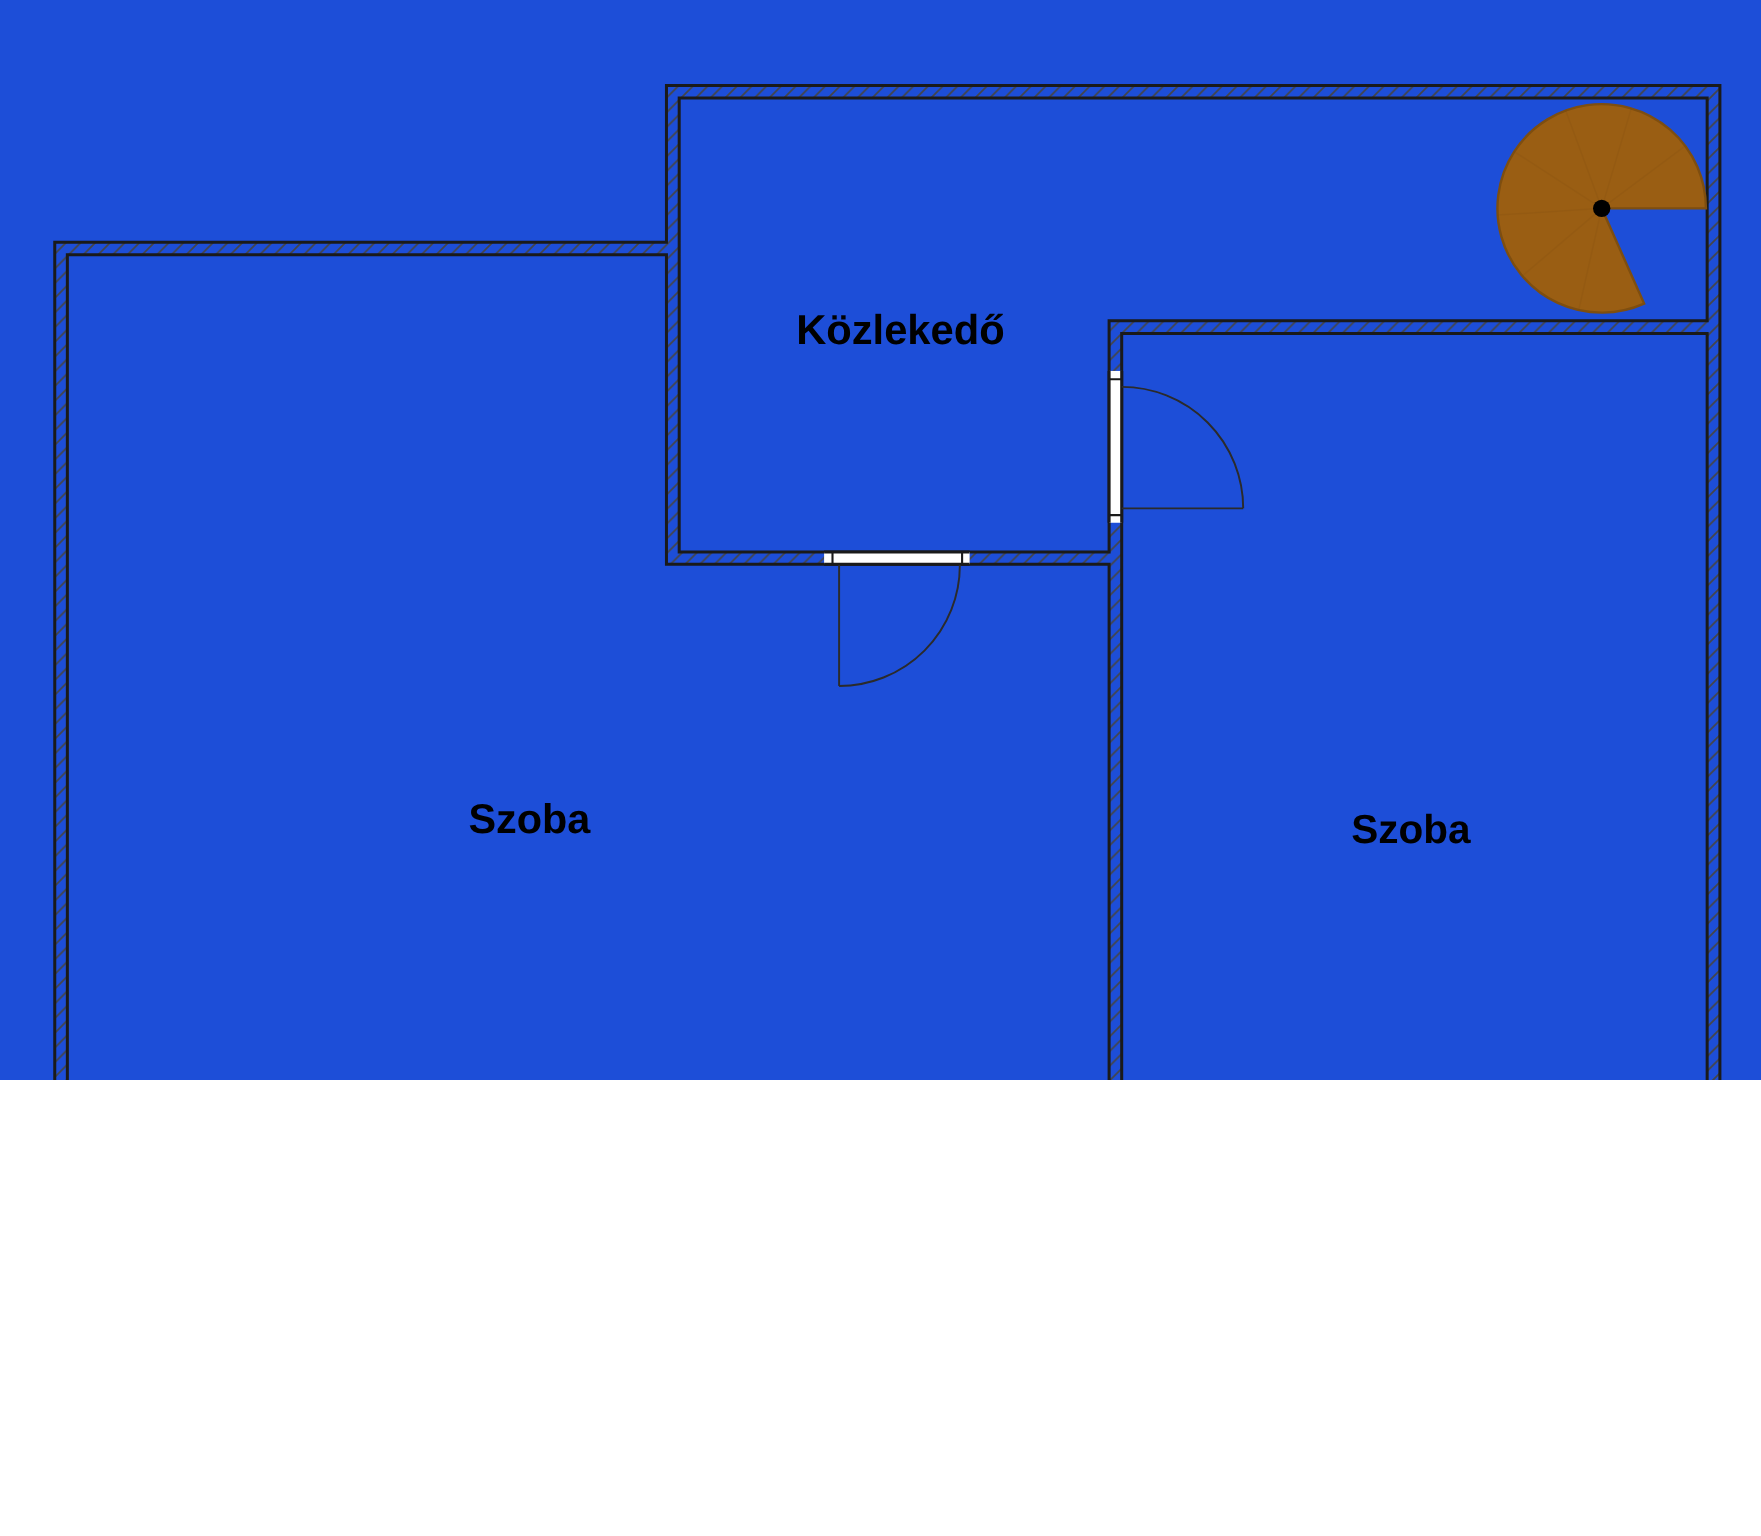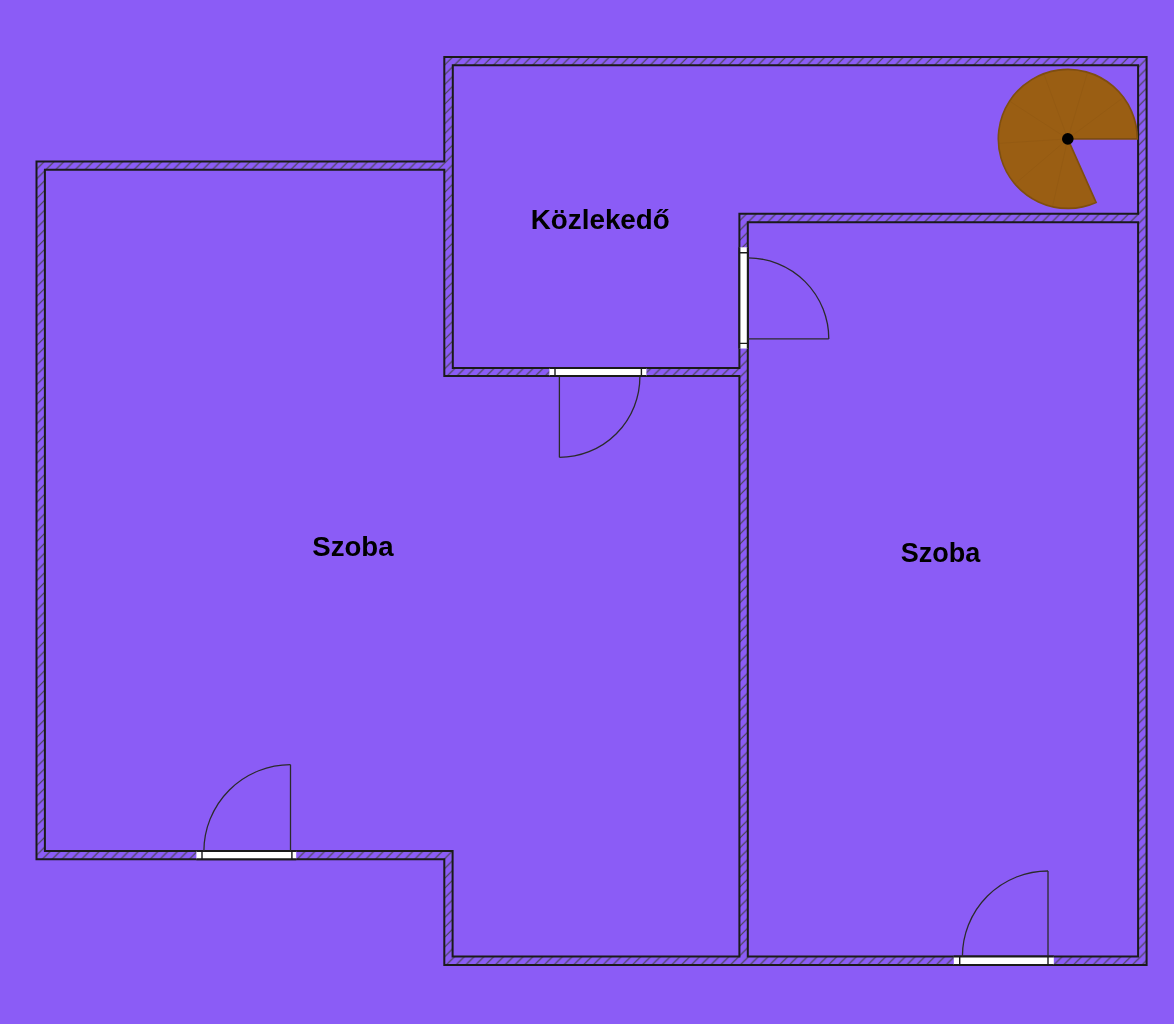--- a/index.html
+++ b/index.html
@@ -1,16 +1,16 @@
 <!DOCTYPE html>
 <html><head>
 <meta charset="utf-8">
 <style>
   html,body{margin:0;padding:0;background:#ffffff;}
-  .page{width:1174px;height:1024px;position:relative;background:#8b5cf6;overflow:hidden;}
+  .page{width:1174px;height:720px;position:relative;background:#1d4ed8;overflow:hidden;}
   svg{position:absolute;left:0;top:0;}
   text{font-family:"Liberation Sans", sans-serif;font-weight:bold;fill:#000;}
 </style>
 </head>
 <body>
 <div class="page">
 <svg width="1174" height="1024" viewBox="0 0 1174 1024">
   <defs>
     <pattern id="hatch" width="9.8" height="9.8" patternUnits="userSpaceOnUse">
       <path d="M-2.45,12.25 L12.25,-2.45 M-7.35,7.35 L7.35,-7.35 M2.45,17.15 L17.15,2.45" stroke="#454545" stroke-width="1.15" fill="none"></path>

